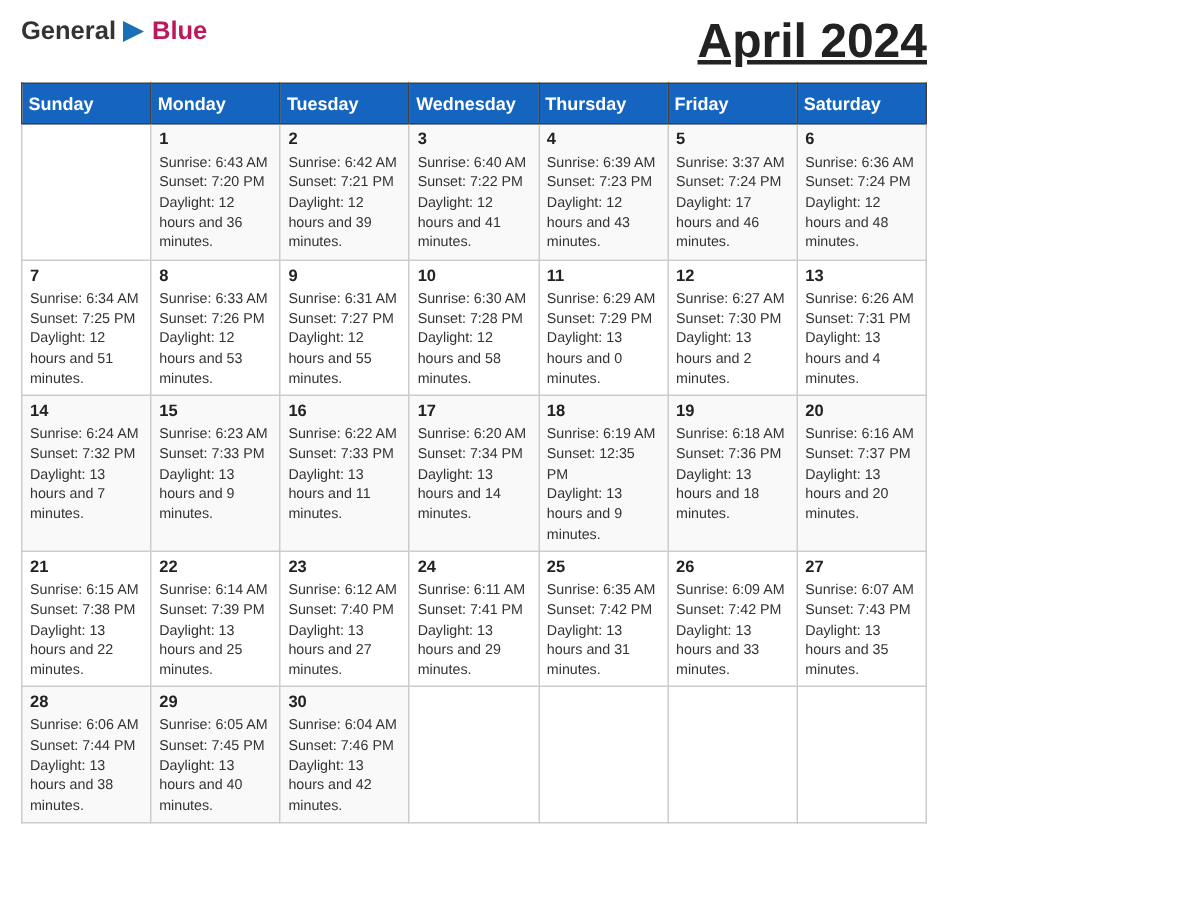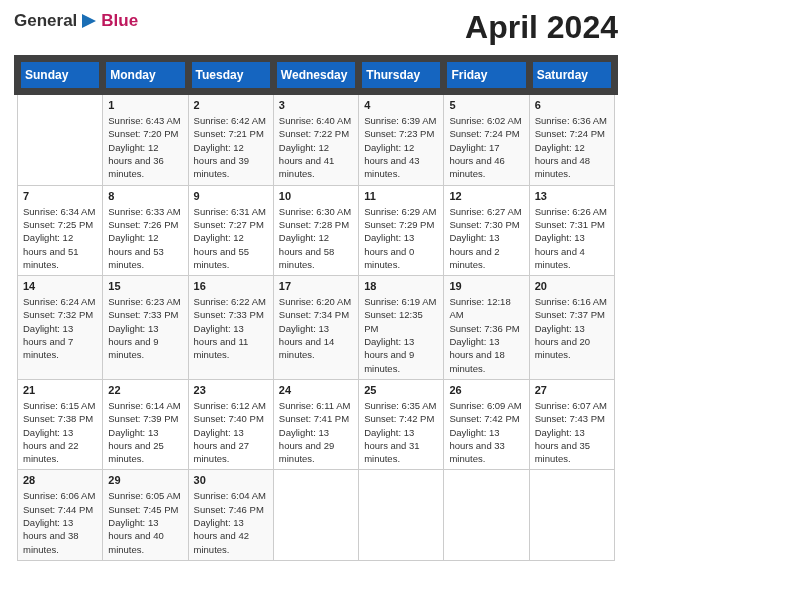--- a/index.html
+++ b/index.html
@@ -28,39 +28,40 @@
       gap: 0px;
     }
     .title-block {
       text-align: right;
     }
     .main-title {
       font-size: 32px;
       font-weight: bold;
       color: #222;
       line-height: 1.1;
+      text-decoration: underline;
     }
     .subtitle {
       font-size: 15px;
       color: #444;
       margin-top: 2px;
     }
     table {
       width: 100%;
       border-collapse: collapse;
       table-layout: fixed;
     }
     thead tr th {
       background: #1565C0;
       color: #fff;
       font-size: 12px;
       font-weight: bold;
       padding: 6px 4px;
       text-align: left;
-      border: 7px solid #404040;
+      border: 1px solid #404040;
       margin-left: 32px;
     }
     tbody tr td {
       vertical-align: top;
       border: 1px solid #ccc;
       padding: 4px 5px;
       font-size: 10px;
       color: #222;
       min-height: 70px;
       background: #fff;
@@ -134,21 +135,21 @@
         <span class="cell-info">Daylight: 12 hours and 41 minutes.</span>
       </td>
           <td>
         <span class="cell-date">4</span>
         <span class="cell-info">Sunrise: 6:39 AM</span><br>
         <span class="cell-info">Sunset: 7:23 PM</span><br>
         <span class="cell-info">Daylight: 12 hours and 43 minutes.</span>
       </td>
           <td>
         <span class="cell-date">5</span>
-        <span class="cell-info">Sunrise: 6:02 AM</span><br>
+        <span class="cell-info">Sunrise: 3:37 AM</span><br>
         <span class="cell-info">Sunset: 7:24 PM</span><br>
         <span class="cell-info">Daylight: 17 hours and 46 minutes.</span>
       </td>
           <td>
         <span class="cell-date">6</span>
         <span class="cell-info">Sunrise: 6:36 AM</span><br>
         <span class="cell-info">Sunset: 7:24 PM</span><br>
         <span class="cell-info">Daylight: 12 hours and 48 minutes.</span>
       </td>
         </tr>
@@ -222,21 +223,21 @@
         <span class="cell-info">Daylight: 13 hours and 14 minutes.</span>
       </td>
           <td>
         <span class="cell-date">18</span>
         <span class="cell-info">Sunrise: 6:19 AM</span><br>
         <span class="cell-info">Sunset: 12:35 PM</span><br>
         <span class="cell-info">Daylight: 13 hours and 9 minutes.</span>
       </td>
           <td>
         <span class="cell-date">19</span>
-        <span class="cell-info">Sunrise: 12:18 AM</span><br>
+        <span class="cell-info">Sunrise: 6:18 AM</span><br>
         <span class="cell-info">Sunset: 7:36 PM</span><br>
         <span class="cell-info">Daylight: 13 hours and 18 minutes.</span>
       </td>
           <td>
         <span class="cell-date">20</span>
         <span class="cell-info">Sunrise: 6:16 AM</span><br>
         <span class="cell-info">Sunset: 7:37 PM</span><br>
         <span class="cell-info">Daylight: 13 hours and 20 minutes.</span>
       </td>
         </tr>

